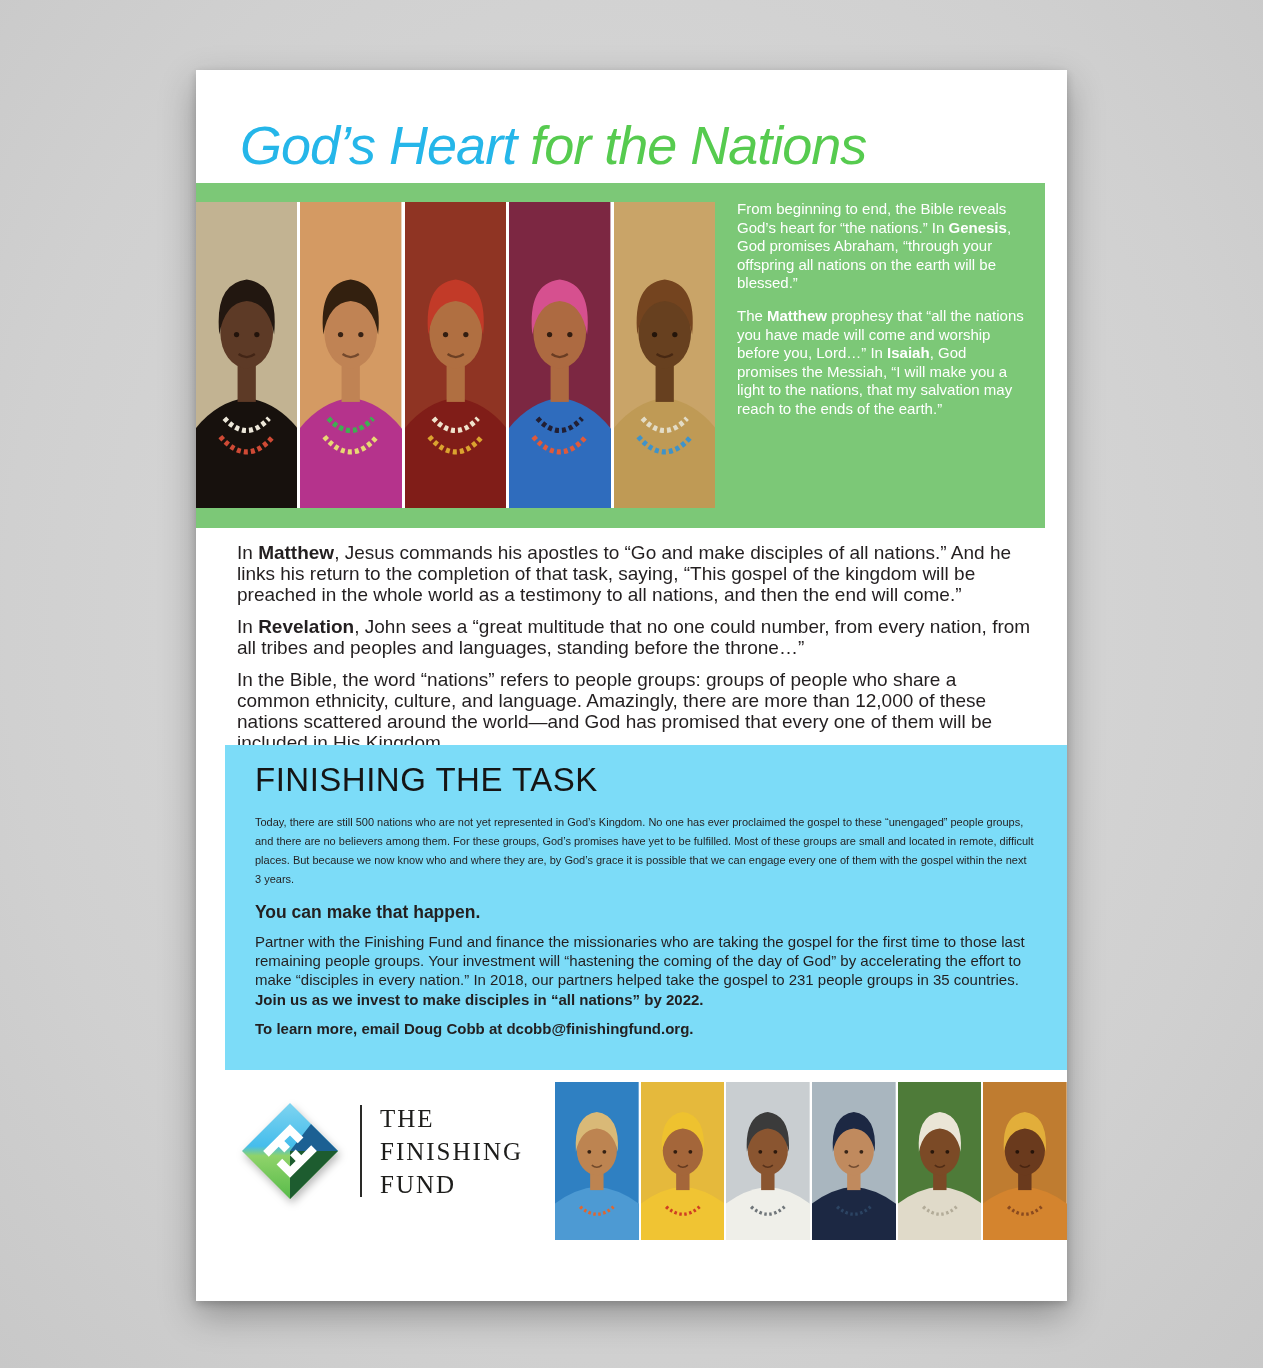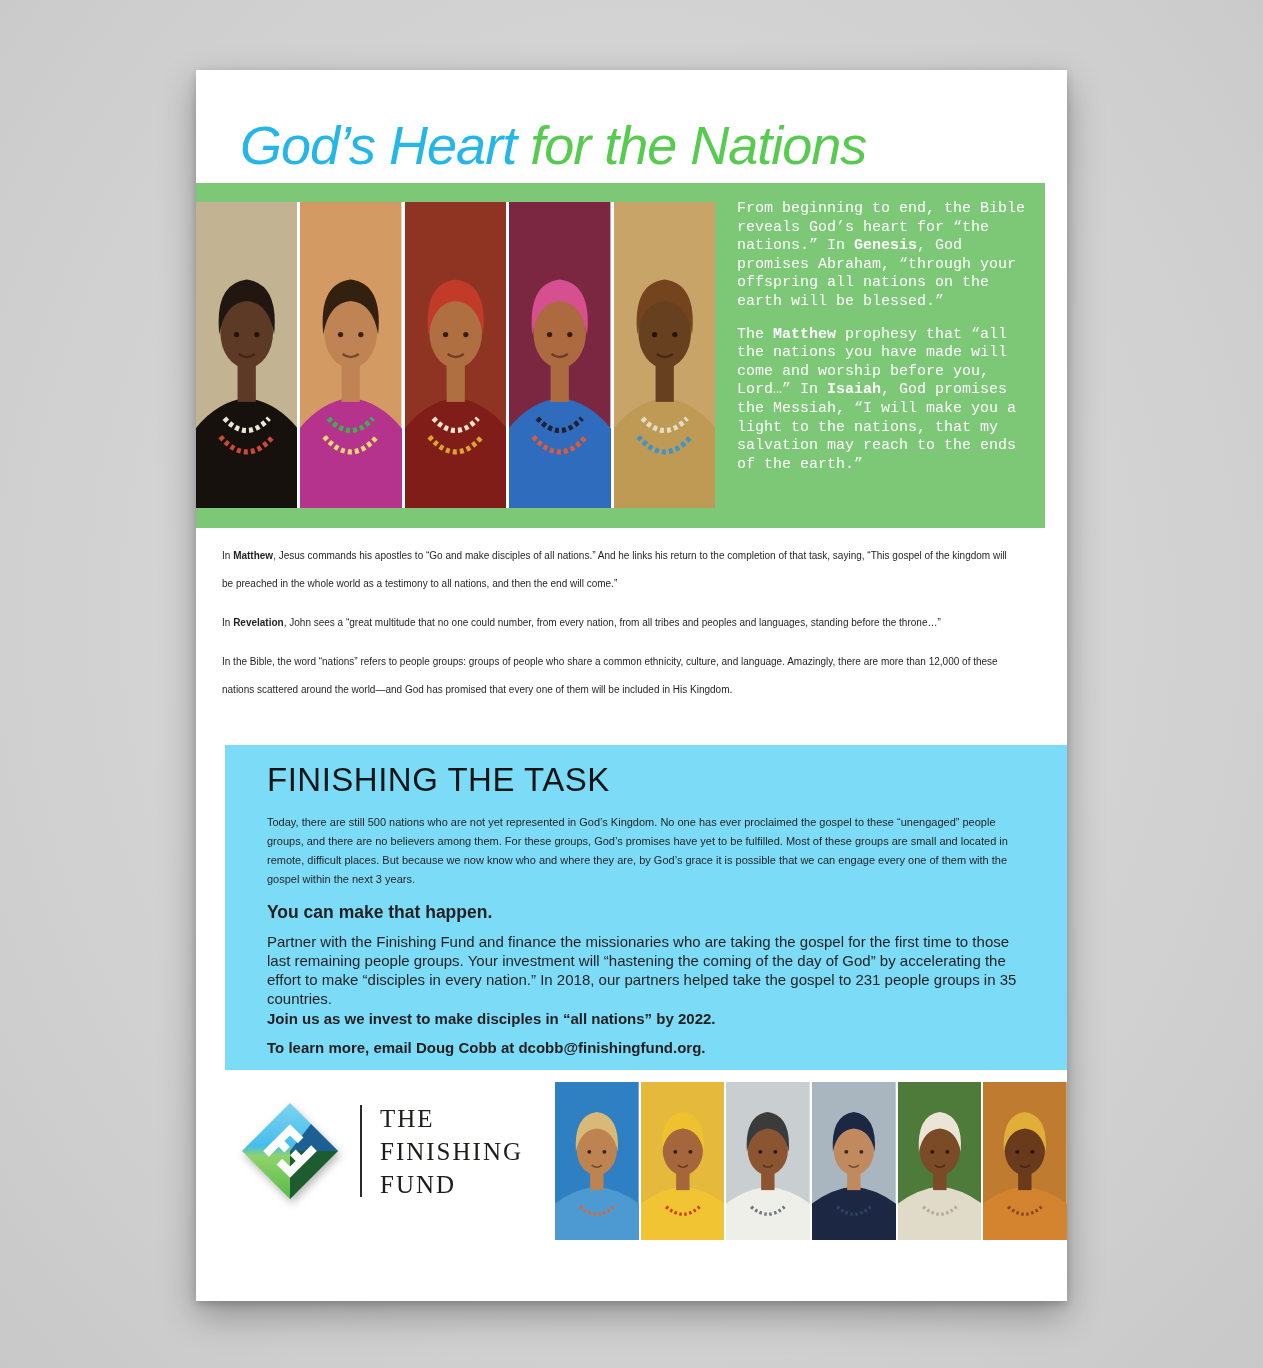--- a/index.html
+++ b/index.html
@@ -20,43 +20,42 @@
     font-size:54px; font-weight:400; letter-spacing:-1px; line-height:1.1;
     white-space:nowrap;
     font-style:italic;
   }
   .t-blue{ color:var(--title-blue,#25b6e9); }
   .t-green{ color:var(--title-green,#56cb4f); }
   
   .hero{
     position:absolute; left:0; top:113px; width:849px; height:345px;
     background:var(--hero-green,#7cc877);
-    font-family:Liberation Mono, monospace;
   }
   .pstrip{ display:flex; background:#fff; }
   .pstrip-top{ position:absolute; left:0; top:19px; width:519px; height:306px; gap:3px; }
   .pstrip .tile{ flex:1 1 0; overflow:hidden; }
   .pstrip .tile svg{ display:block; width:100%; height:100%; }
   .hero-text{
     position:absolute; left:541px; top:17px; width:294px;
     color:#fff; font-size:15px; line-height:18.6px;
   }
   .hero-text p{ margin-bottom:14px; }
   .hero-text .b, .bodycopy .b{ font-weight:700; }
   
   .bodycopy{
-    position:absolute; left:26px; top:472px; width:794px;
-    font-size:10px; line-height:28px;
+    position:absolute; left:41px; top:472px; width:794px;
+    font-size:19px; line-height:21px;
   }
   .bodycopy p{ margin-bottom:11px; }
   
   .task{
     position:absolute; left:29px; top:675px; width:842px; height:325px;
     background:var(--task-blue,#7cdcf8);
-    padding:16px 32px 0 42px;
+    padding:16px 32px 0 30px;
   }
   .task h2{
     font-size:33px; font-weight:400; letter-spacing:.5px; color:#151515;
   }
   .task .para{ margin-top:14px; font-size:11px; line-height:19px; }
   .task h3{ margin-top:13px; font-size:17.5px; font-weight:700; }
   .task .para2{ margin-top:9px; font-size:15px; line-height:19px; }
   .task .cta{ font-weight:700; font-size:15px; }
   .task .cta1{ margin-top:2px; }
   .task .cta2{ margin-top:12px; }

